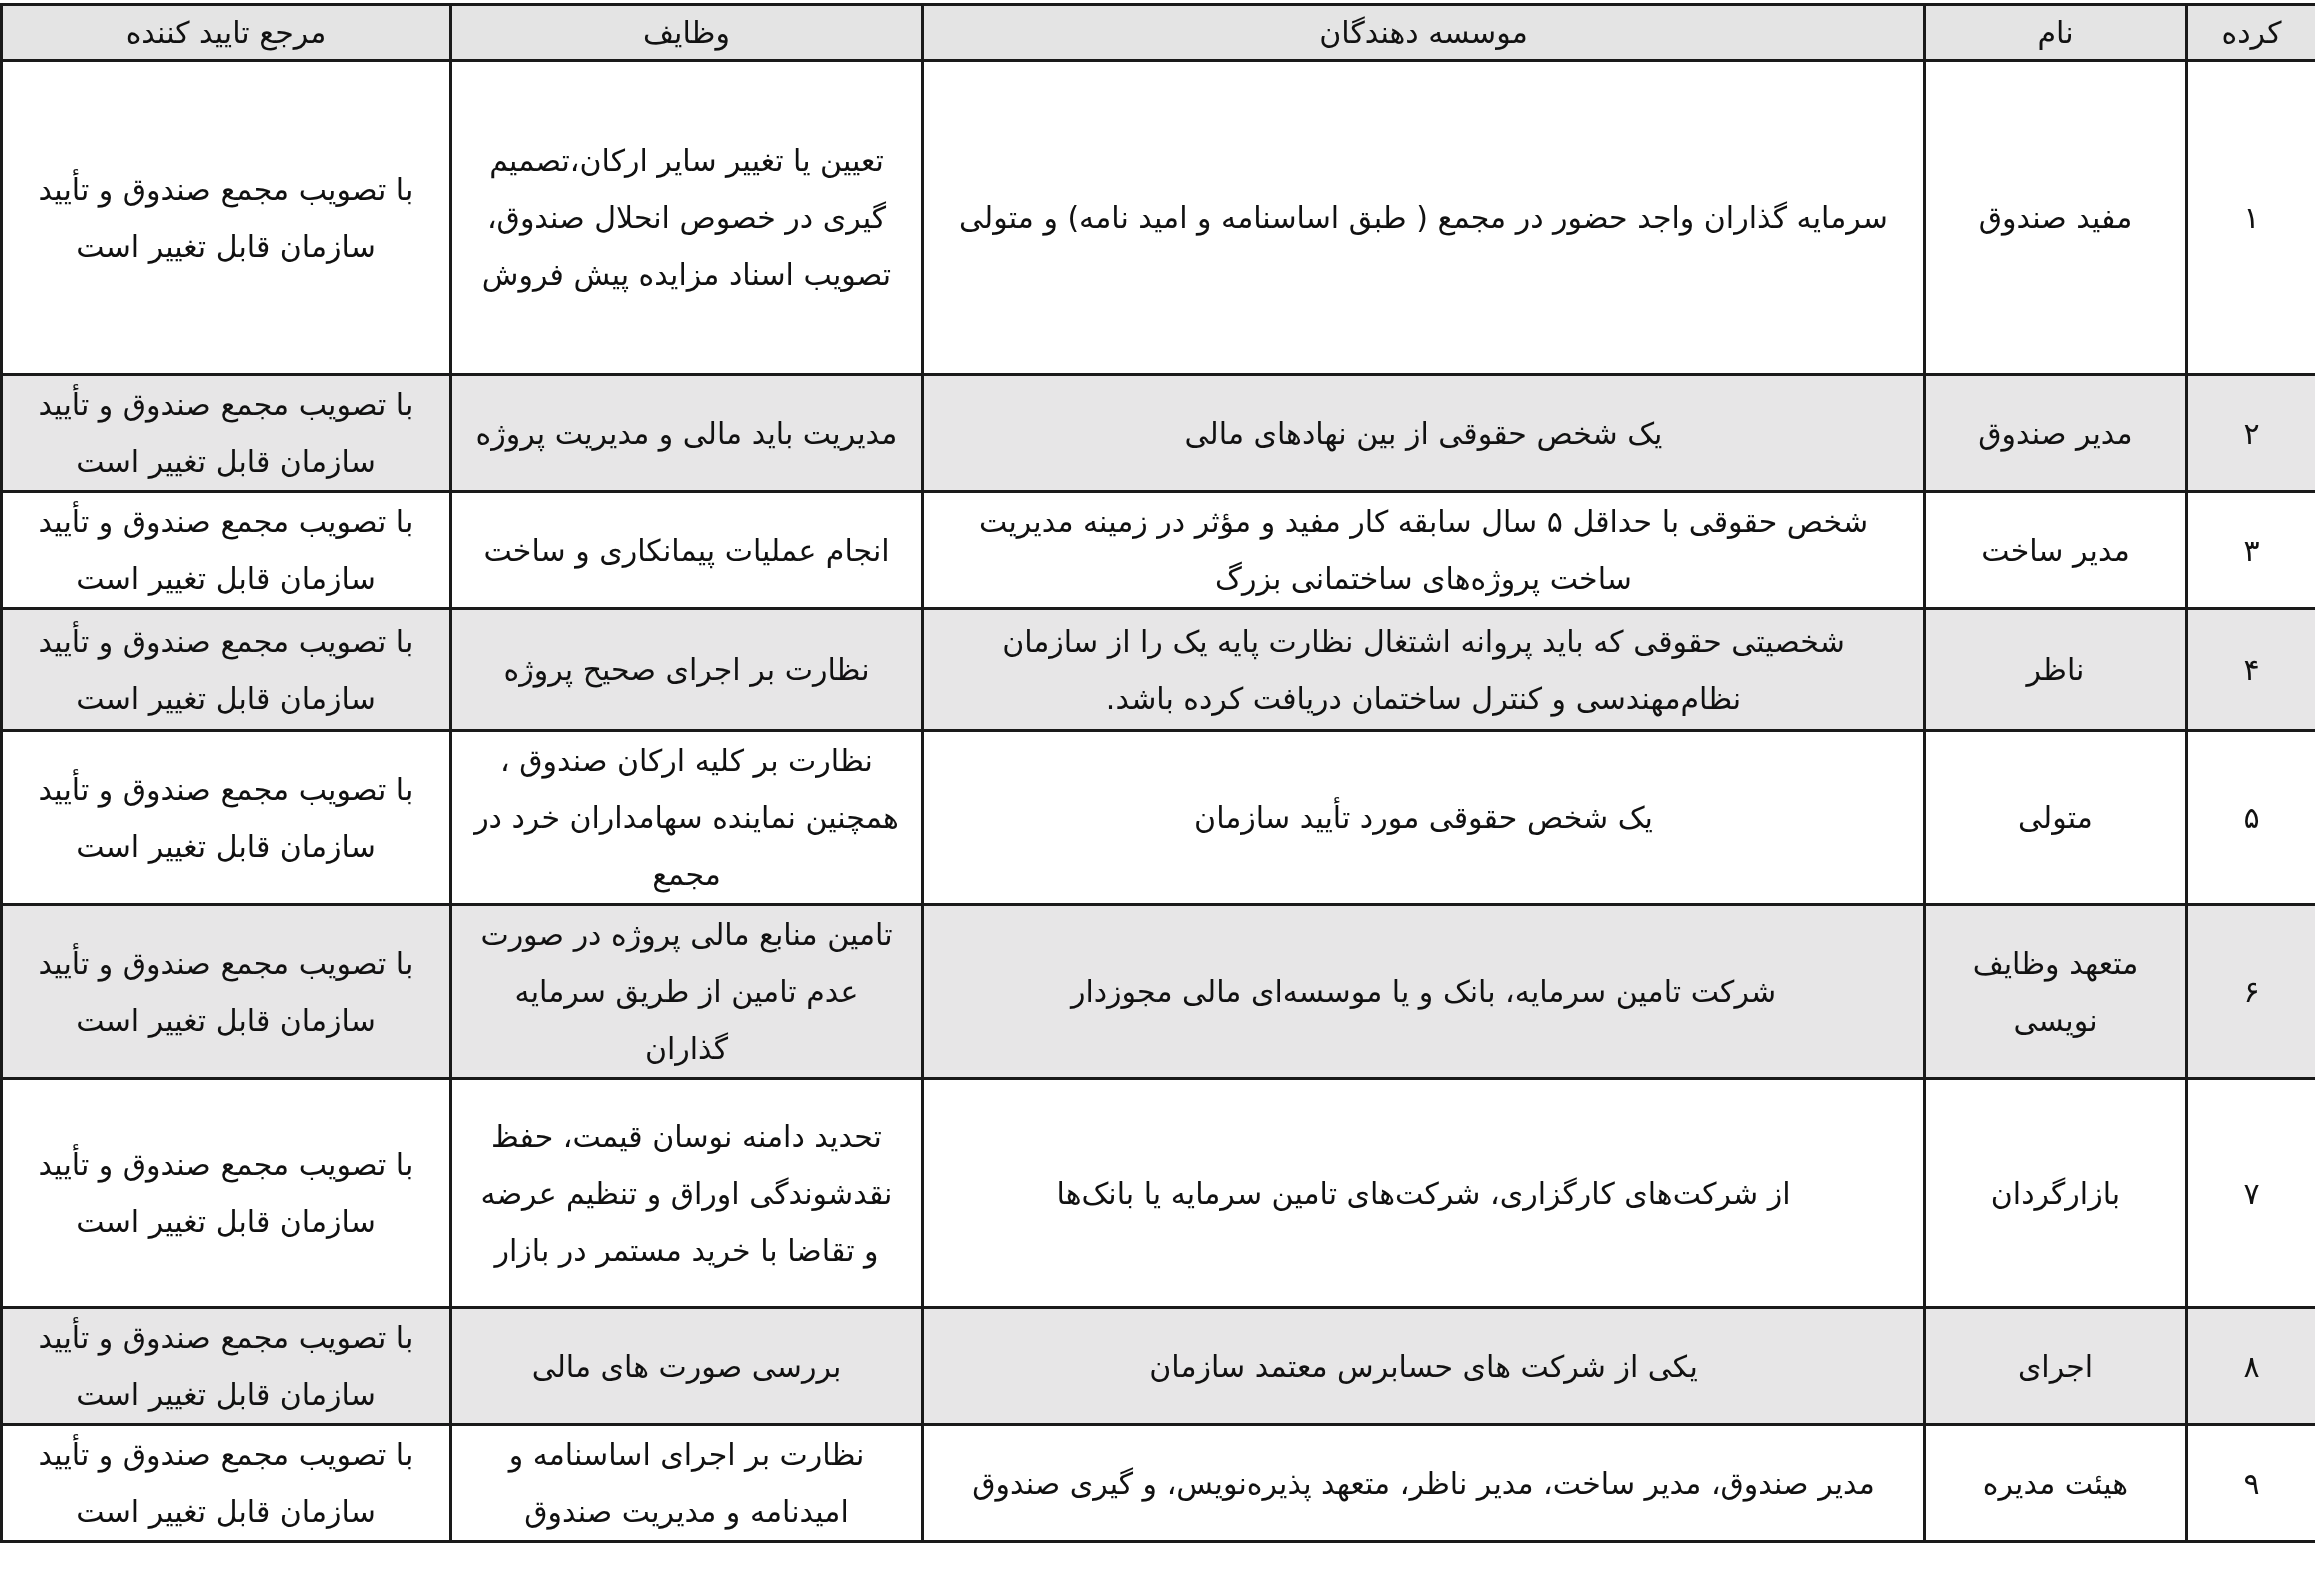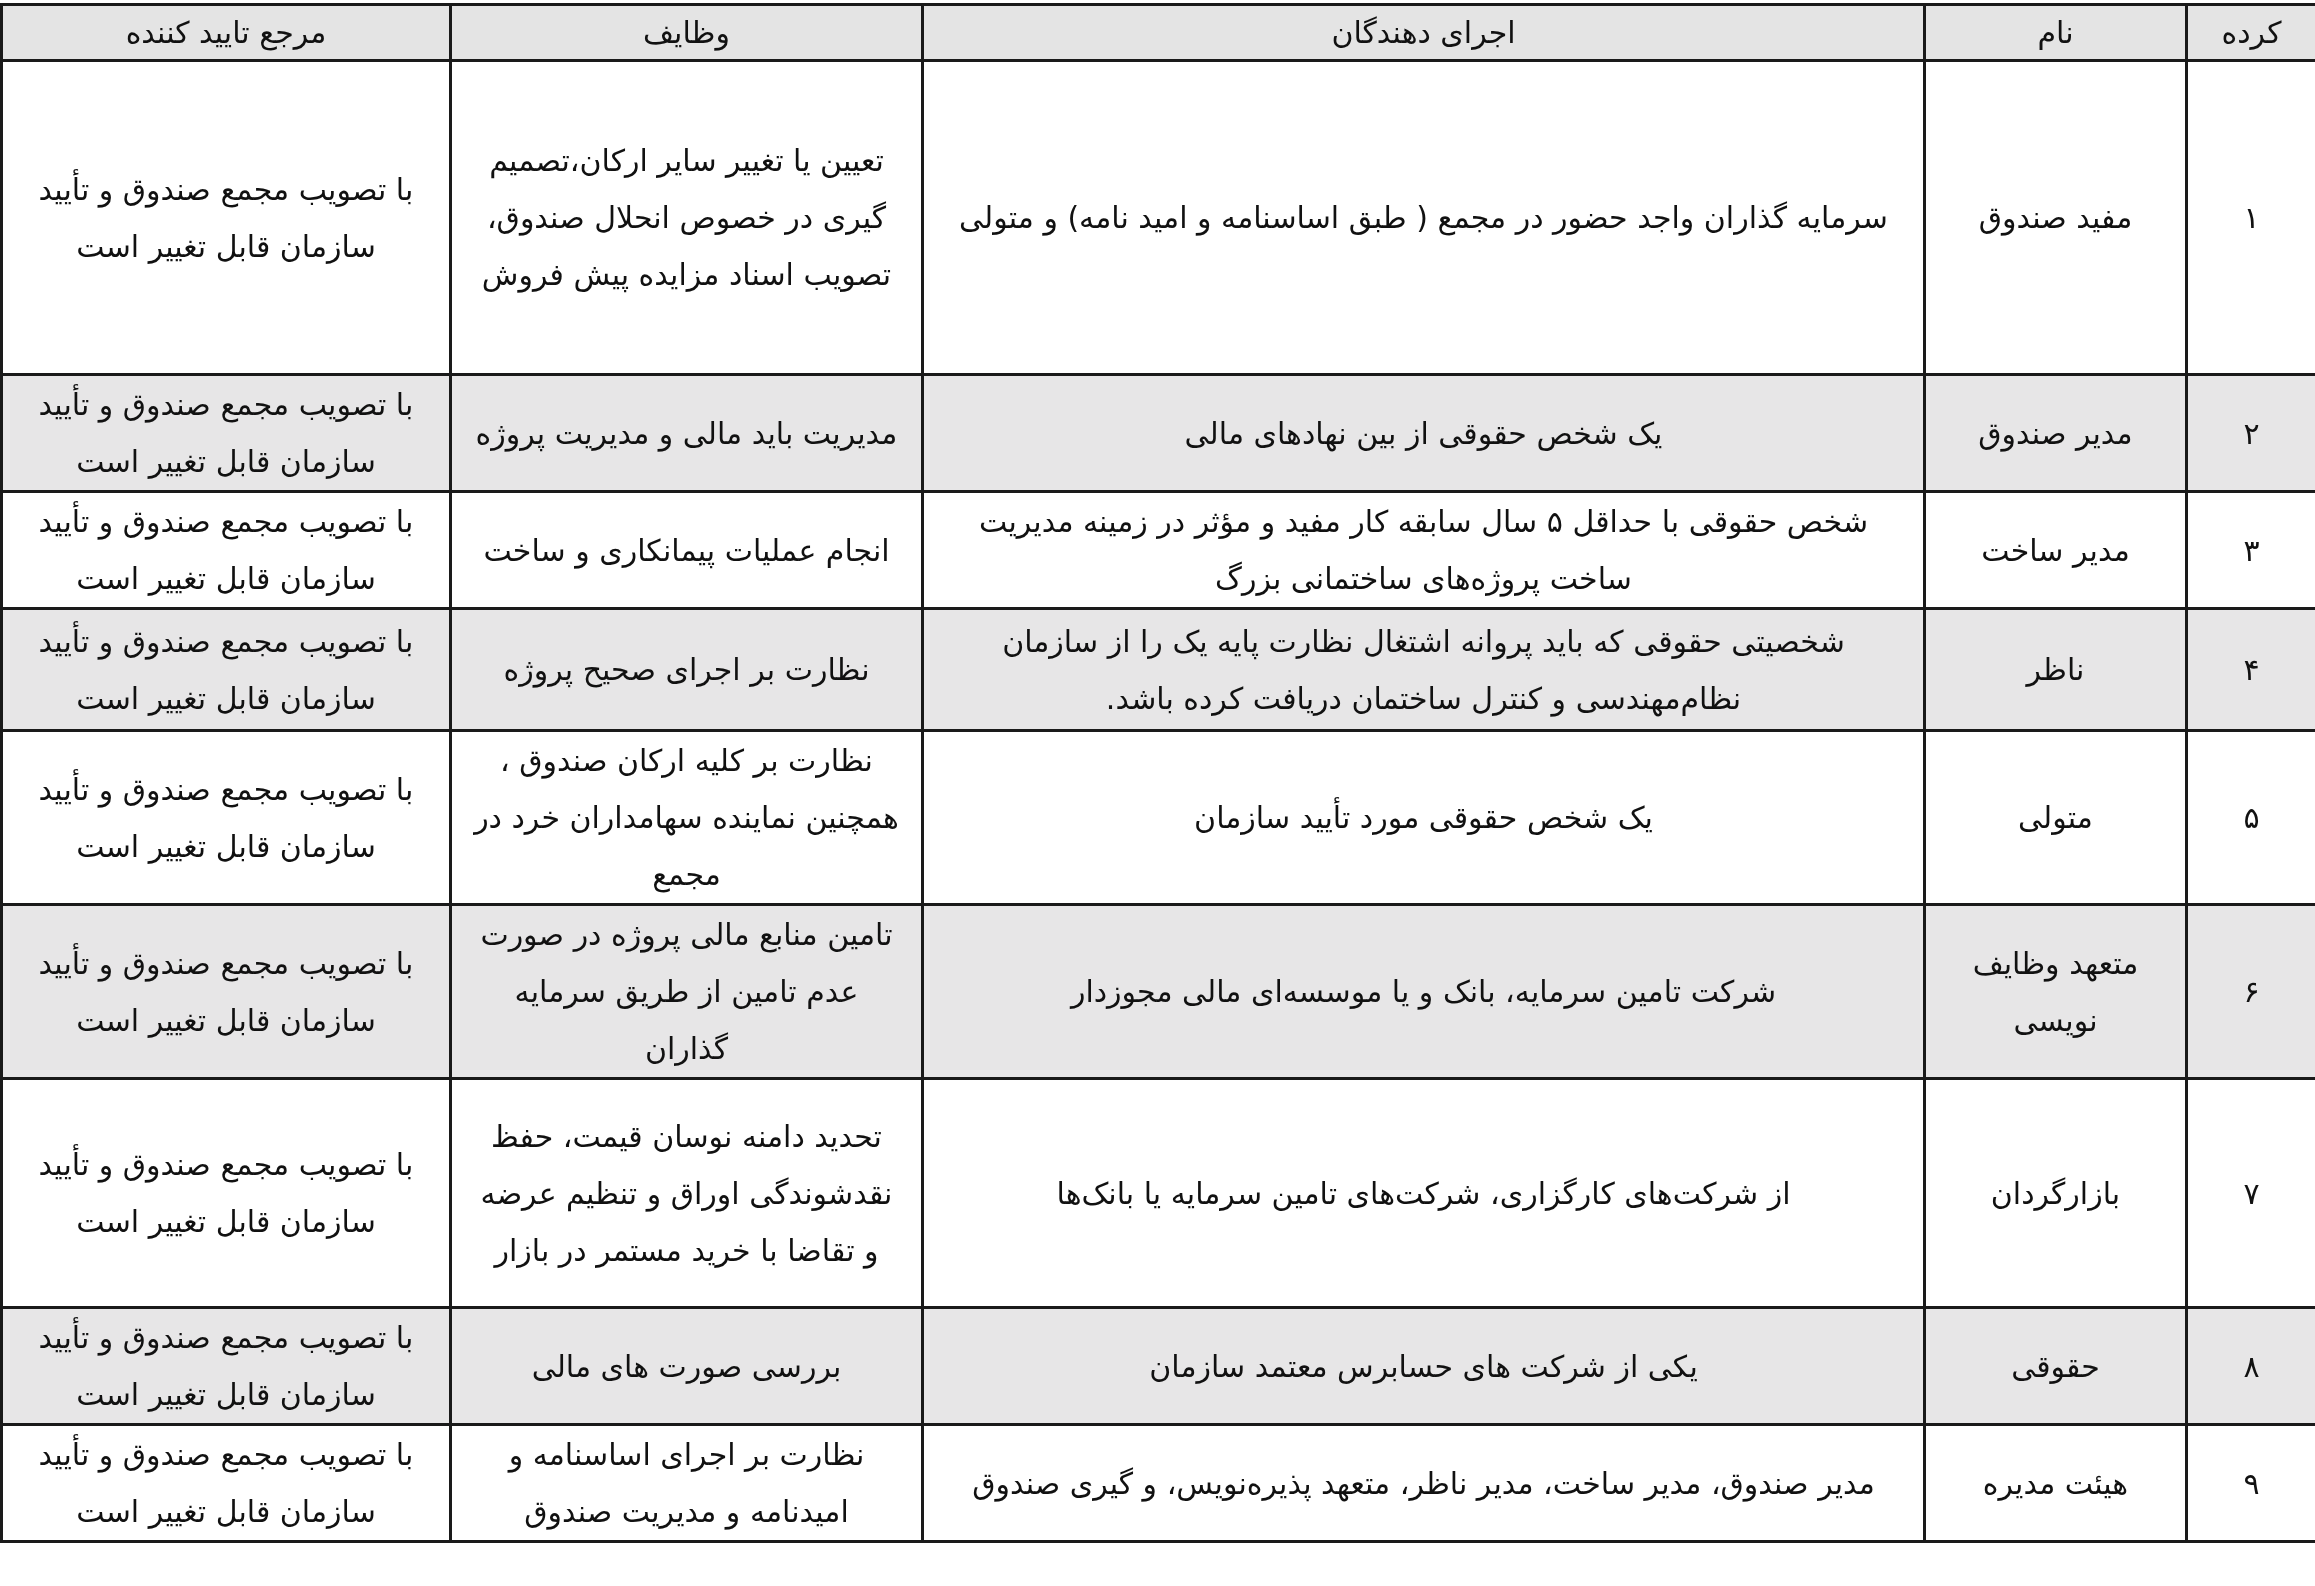--- a/index.html
+++ b/index.html
@@ -26,21 +26,21 @@
     <col style="width:130px">
     <col style="width:262px">
     <col style="width:1002px">
     <col style="width:472px">
     <col style="width:449px">
   </colgroup>
   <thead>
     <tr>
       <th>کرده</th>
       <th>نام</th>
-      <th>اجرای دهندگان</th>
+      <th>موسسه دهندگان</th>
       <th>وظایف</th>
       <th>مرجع تایید کننده</th>
     </tr>
   </thead>
   <tbody>
     <tr class="white" style="height:314px">
       <td>۱</td>
       <td>مفید صندوق</td>
       <td>سرمایه گذاران واجد حضور در مجمع ( طبق اساسنامه و امید نامه) و متولی</td>
       <td>تعیین یا تغییر سایر ارکان،تصمیم گیری در خصوص انحلال صندوق، تصویب اسناد مزایده پیش فروش</td>
@@ -83,21 +83,21 @@
     </tr>
     <tr class="white" style="height:229px">
       <td>۷</td>
       <td>بازارگردان</td>
       <td>از شرکت‌های کارگزاری، شرکت‌های تامین سرمایه یا بانک‌ها</td>
       <td>تحدید دامنه نوسان قیمت، حفظ نقدشوندگی اوراق و تنظیم عرضه و تقاضا با خرید مستمر در بازار</td>
       <td>با تصویب مجمع صندوق و تأیید سازمان قابل تغییر است</td>
     </tr>
     <tr class="shade" style="height:113px">
       <td>۸</td>
-      <td>حقوقی</td>
+      <td>اجرای</td>
       <td>یکی از شرکت های حسابرس معتمد سازمان</td>
       <td>بررسی صورت های مالی</td>
       <td>با تصویب مجمع صندوق و تأیید سازمان قابل تغییر است</td>
     </tr>
     <tr class="white" style="height:116px">
       <td>۹</td>
       <td>هیئت مدیره</td>
       <td>مدیر صندوق، مدیر ساخت، مدیر ناظر، متعهد پذیره‌نویس، و گیری صندوق</td>
       <td>نظارت بر اجرای اساسنامه و امیدنامه و مدیریت صندوق</td>
       <td>با تصویب مجمع صندوق و تأیید سازمان قابل تغییر است</td>

